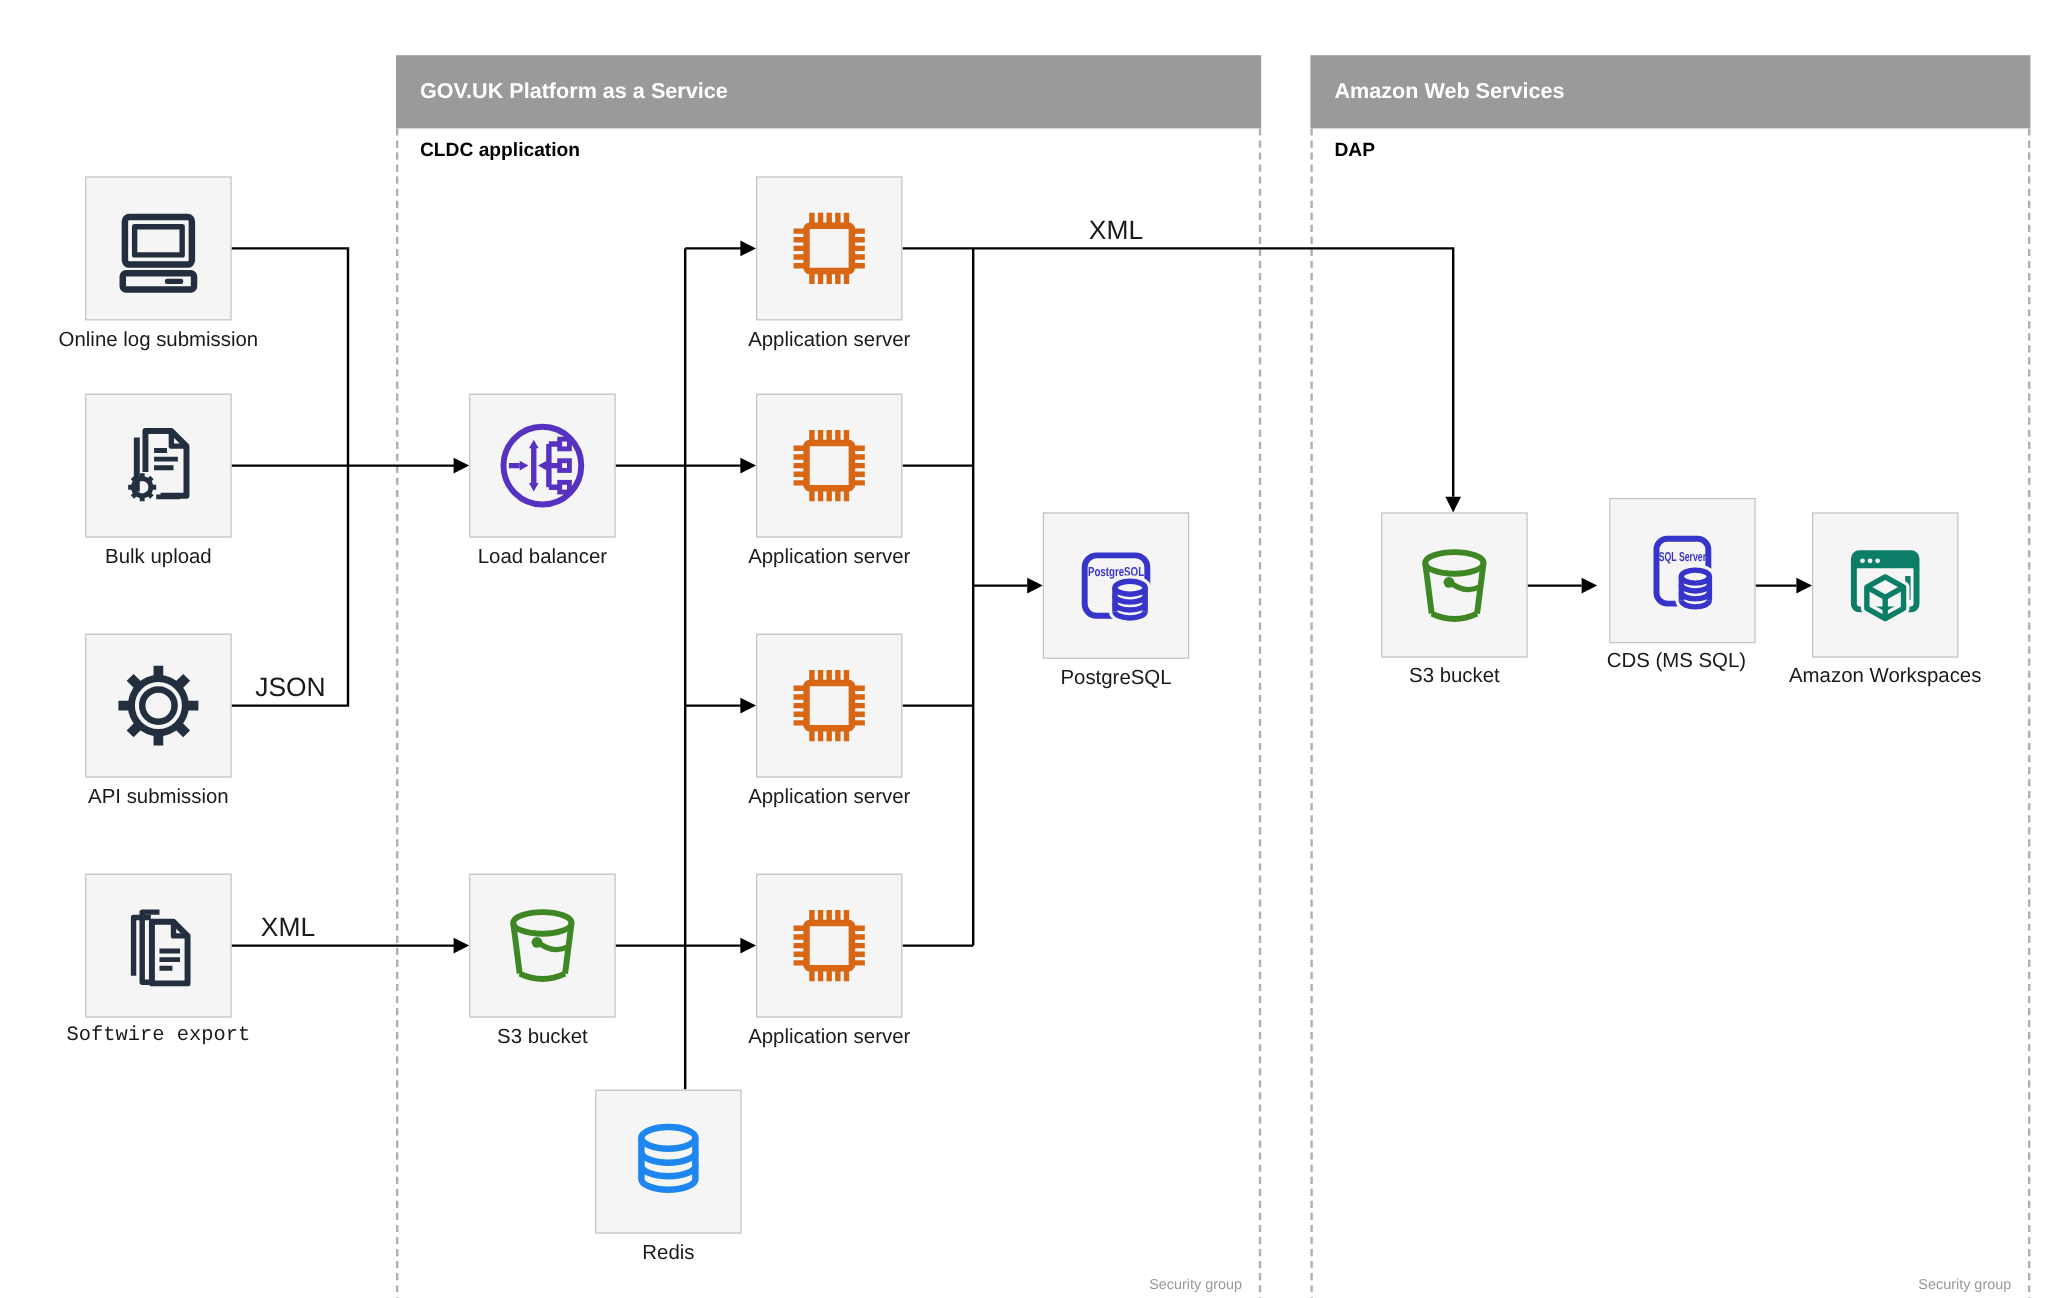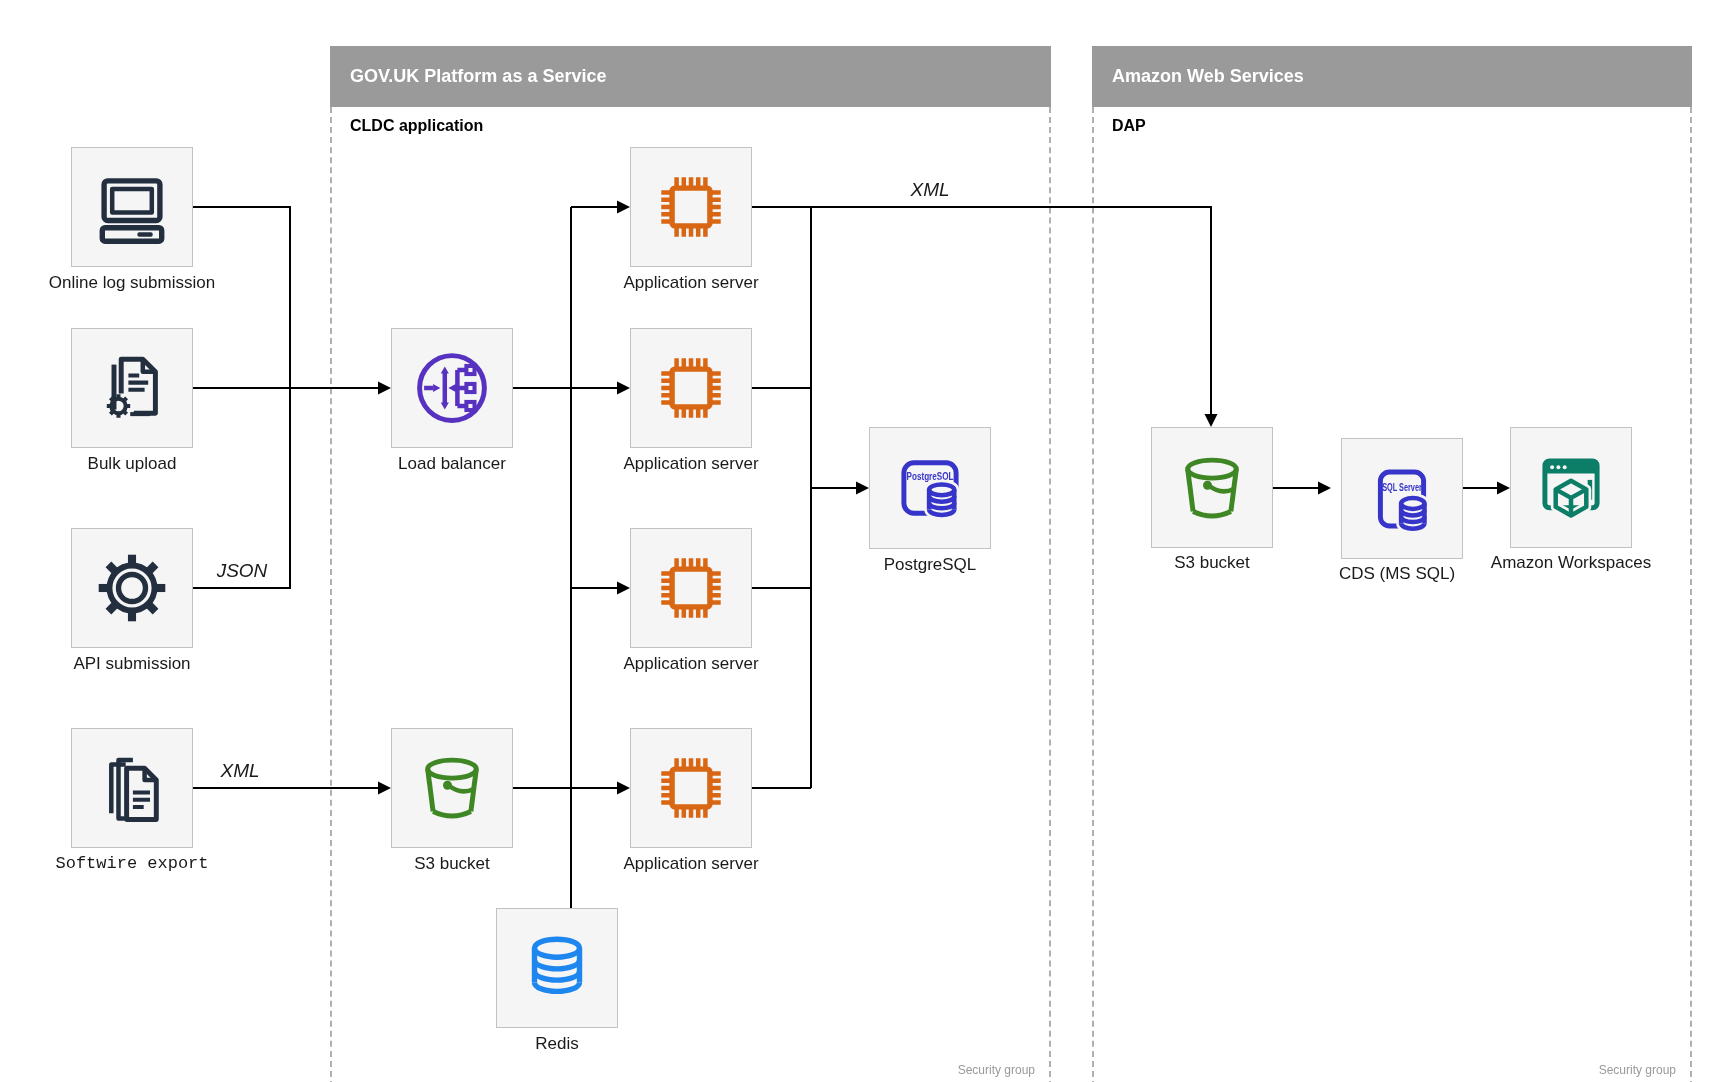--- a/index.html
+++ b/index.html
@@ -41,21 +41,21 @@
     white-space:nowrap;
   }
 
   
   .wires { position:absolute; left:0; top:0; pointer-events:none; }
   .wires path { stroke:var(--line); stroke-width:2; fill:none; }
   .wires polygon { fill:var(--line); }
 
   .edge-label {
     position:absolute; transform:translateX(-50%);
-    font-size:19px; color:var(--text); white-space:nowrap;font-style:italic;
+    font-size:22px; color:var(--text); white-space:nowrap;
   }
 </style>
 </head>
 <body>
 
 <div class="canvas">
 
   <div class="zone" style="left:330px; top:19px; width:721px; height:1041px;">
     <div class="zone-header">GOV.UK Platform as a Service</div>
     <div class="zone-body">
@@ -325,21 +325,21 @@
           <path d="M77 29 L71 76"></path>
           <path d="M29 76 Q50 86 71 76"></path>
           <path d="M46 47 Q60 58 74 51" stroke-width="5"></path>
         </g>
         <circle cx="45" cy="47" r="5" fill="currentColor"></circle>
       </svg>
     </div>
     <div class="node-label">S3 bucket</div>
   </div>
 
-  <div class="node" style="left:1331px; top:411px;padding-left:10px;">
+  <div class="node" style="left:1331px; top:388px;padding-left:10px;">
     <div class="icon-box" style="color:var(--indigo); height:121px;">
       <svg viewBox="0 0 100 100">
         <rect x="26" y="20" width="48" height="60" rx="10" fill="none" stroke="currentColor" stroke-width="5.5"></rect>
         <text x="50" y="41" text-anchor="middle" font-size="12" font-weight="bold" fill="currentColor" font-family="Liberation Sans, sans-serif" textLength="44" lengthAdjust="spacingAndGlyphs">SQL Server</text>
         <g fill="none" style="stroke:var(--box-fill);" stroke-width="11">
           <ellipse cx="62" cy="55" rx="13" ry="6"></ellipse>
           <path d="M49 55 V77 M75 55 V77"></path>
           <path d="M49 77 A13 6 0 0 0 75 77"></path>
         </g>
         <g fill="none" stroke="currentColor" stroke-width="5">

